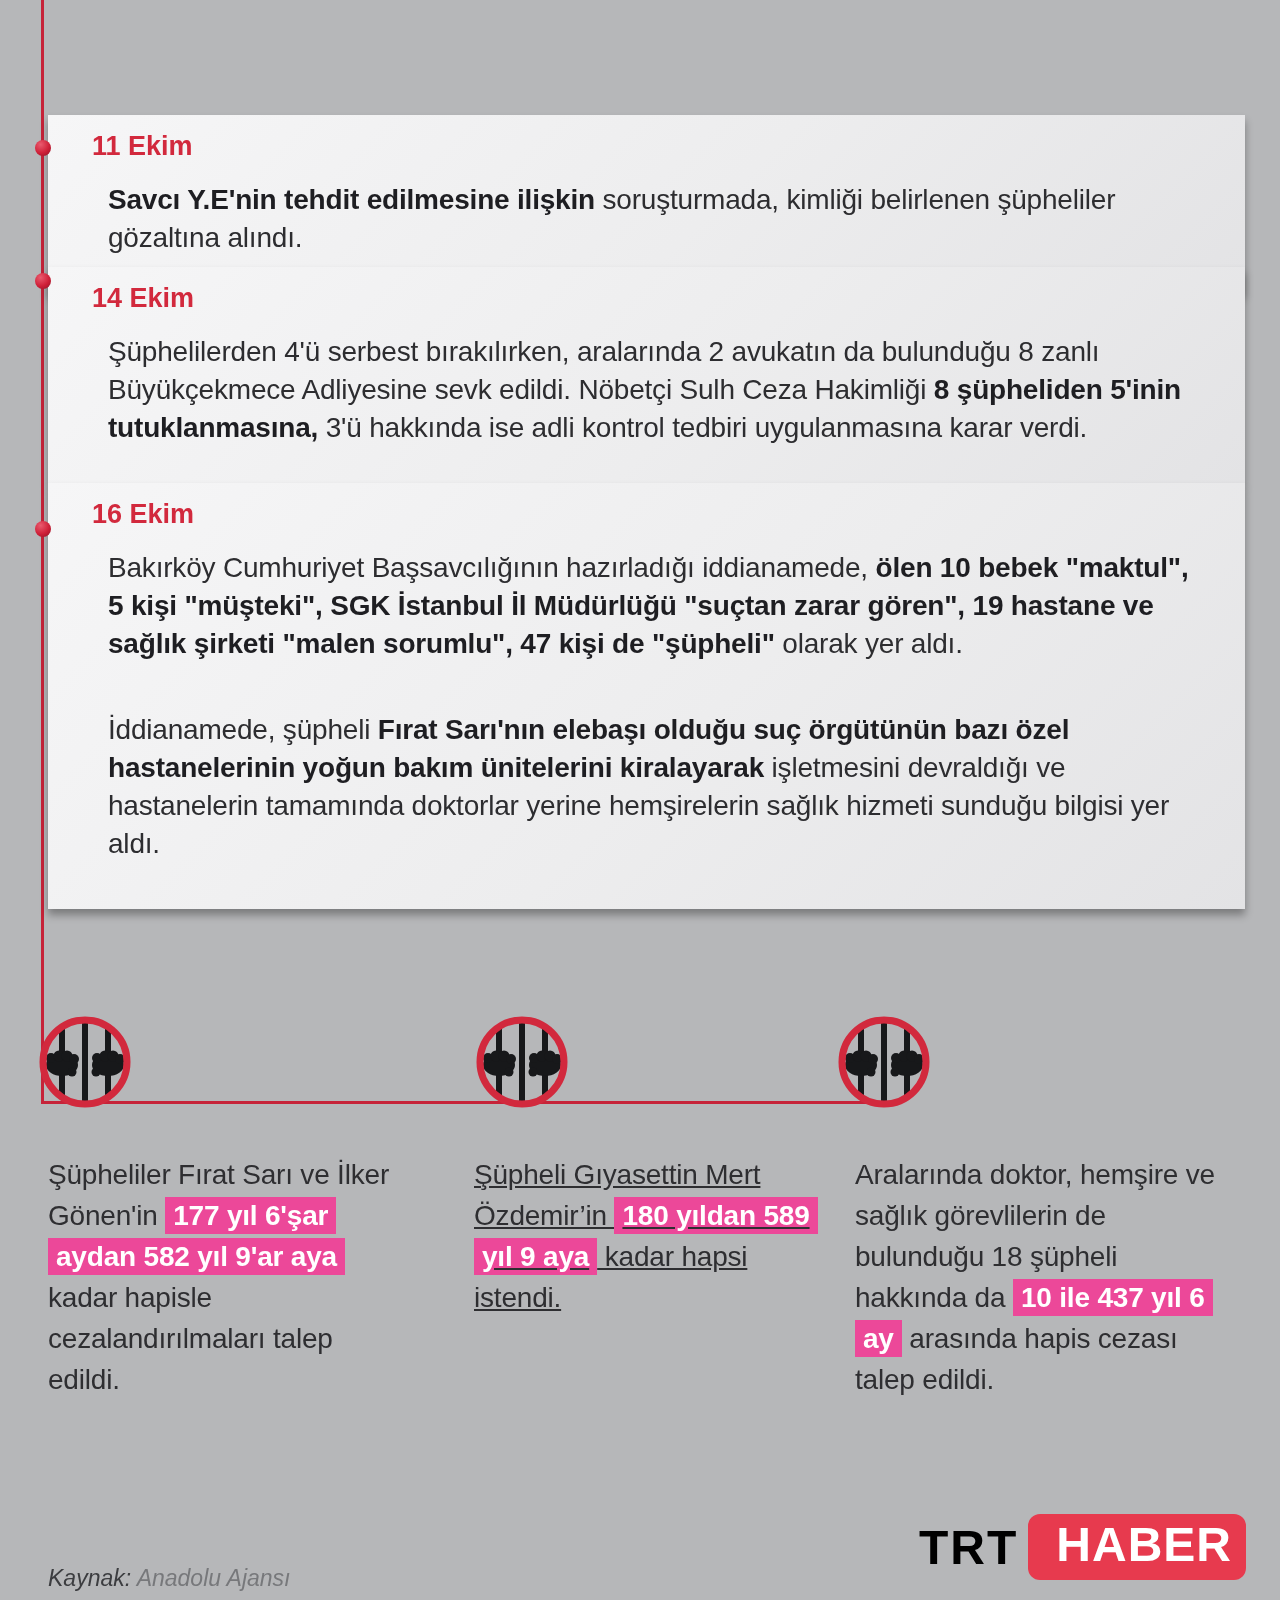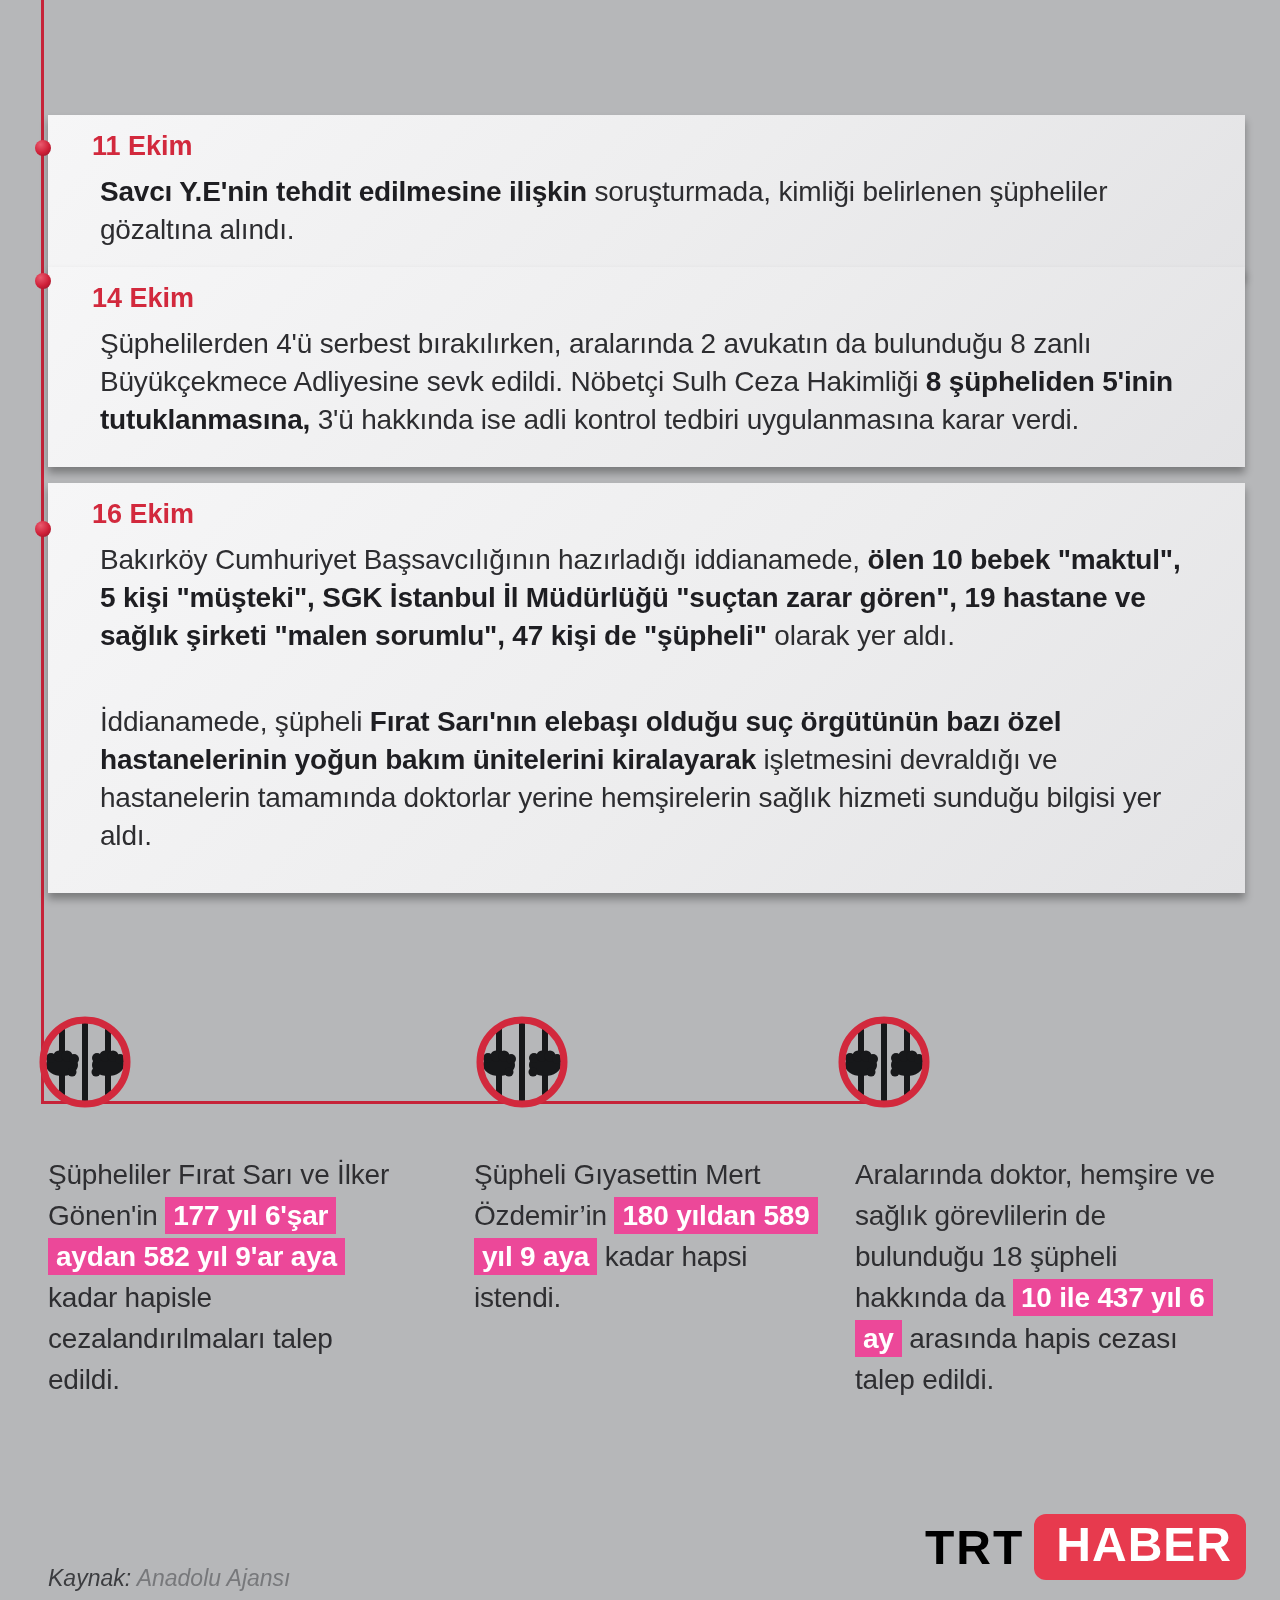--- a/index.html
+++ b/index.html
@@ -26,53 +26,53 @@
     padding:12px 40px 20px 44px;
     background:linear-gradient(135deg,#f6f6f7 0%,#ededee 55%,#e3e3e5 100%);
     box-shadow:0 6px 8px rgba(0,0,0,0.33);
     color:#2d2d30;font-size:28px;line-height:38px;letter-spacing:-0.2px;
   }
   .card1{top:115px;} .card2{top:267px;} .card3{top:483px;padding-bottom:30px;}
   .date{
     margin:0 0 2px 0;color:#d2293d;font-size:27px;line-height:38px;
     font-weight:800;letter-spacing:0;
   }
-  .para{margin:8px;}
+  .para{margin:16px;}
   .para + .para{margin-top:48px;}
   .b{font-weight:700;color:#1e1e22;}
   
   .icon{position:absolute;top:1016px;width:92px;height:92px;z-index:4;}
   .icon.i1{left:39px;} .icon.i2{left:476px;} .icon.i3{left:838px;}
   
   .col{
     position:absolute;top:1126px;font-size:28px;line-height:41px;
     color:#2e2e31;letter-spacing:-0.2px;
   }
   .col1{left:48px;width:352px;}
-  .col2{left:474px;width:344px;}
+  .col2{left:474px;width:344px;text-decoration:underline;}
   .col3{left:855px;width:374px;}
   .hl{
     background:#ec4899;color:#ffffff;font-weight:700;
     padding:3px 8px;
     box-decoration-break:clone;-webkit-box-decoration-break:clone;
   }
   
   .kaynak{
     position:absolute;left:48px;top:1542px;
     font-style:italic;font-size:23px;color:#77787b;
   }
   .kaynak .lbl{color:#3c3d40;}
   .logo{
     position:absolute;right:34px;top:1514px;
     display:flex;align-items:center;gap:10px;
   }
   .logo-trt{font-size:48px;font-weight:800;color:#000000;letter-spacing:2px;}
   .logo-badge{
     background:#e73a4e;color:#ffffff;font-size:48px;font-weight:800;
-    letter-spacing:1px;padding:3px 14px 8px 22px;border-radius:12px;
+    letter-spacing:1px;padding:3px 14px 8px 28px;border-radius:12px;
   }
 </style>
 </head>
 <body>
 
 <div id="canvas">
 
   <svg width="0" height="0" style="position:absolute" aria-hidden="true">
     <defs>
       <clipPath id="pclip">

